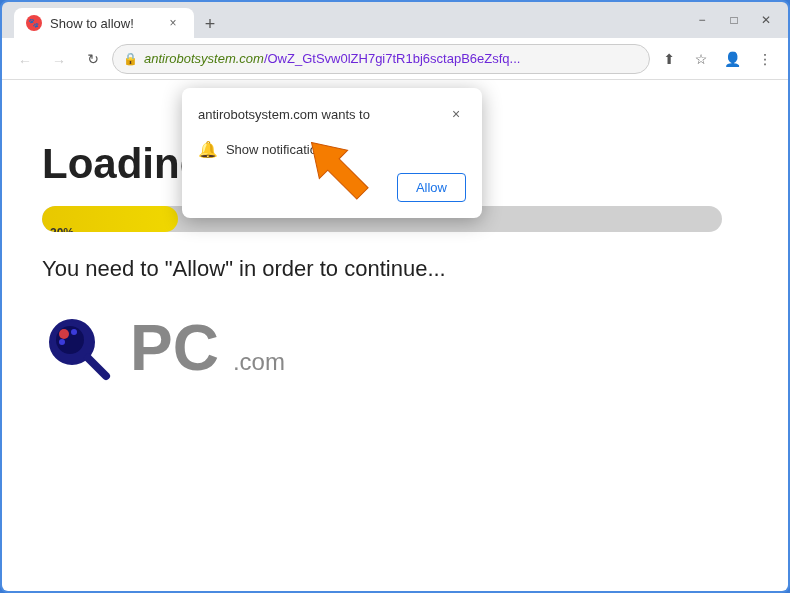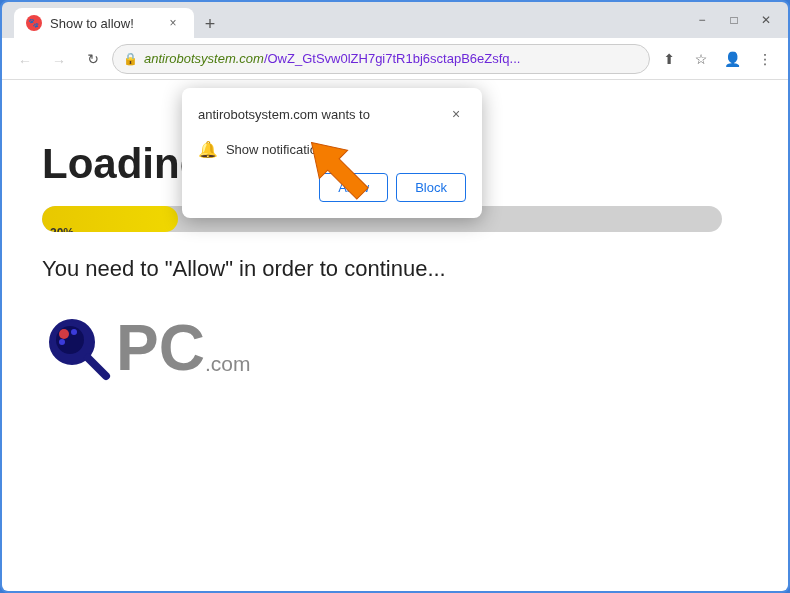--- a/index.html
+++ b/index.html
@@ -277,37 +277,37 @@
     .instruction-text {
       font-size: 22px;
       color: #222;
       margin-bottom: 30px;
     }
 
     
     .pcrisk-logo {
       display: flex;
       align-items: center;
-      gap: 0;
+      gap: 14px;
       margin-top: 10px;
     }
     .logo-pc-text {
       font-size: 64px;
       font-weight: bold;
       line-height: 1;
     }
     .logo-pc-gray { color: #888; }
     .logo-risk-text {
       font-size: 48px;
       font-weight: bold;
       color: #e55a00;
       font-style: italic;
     }
     .logo-dot-com {
-      font-size: 21px;
+      font-size: 24px;
       color: #888;
       align-self: flex-end;
       margin-bottom: 8px;
     }
   </style>
 </head>
 <body>
 
 <div class="title-bar">
   <div class="tab-area">
@@ -349,21 +349,20 @@
     <div class="popup-header">
       <span class="popup-title">antirobotsystem.com wants to</span>
       <div class="popup-close">×</div>
     </div>
     <div class="notification-item">
       <span class="bell-icon">🔔</span>
       <span class="notification-text">Show notifications</span>
     </div>
     <div class="popup-buttons">
       <button class="btn-allow">Allow</button>
-      <button class="btn-block">Block</button>
     </div>
   </div>
 
   <div class="arrow-indicator">
     <svg class="arrow-svg" viewBox="0 0 80 80" xmlns="http://www.w3.org/2000/svg">
 
       <g transform="rotate(-45, 40, 40)">
         <polygon points="40,4 60,35 48,35 48,76 32,76 32,35 20,35" fill="#f57c00" stroke="#cc5500" stroke-width="1"></polygon>
       </g>
     </svg>

